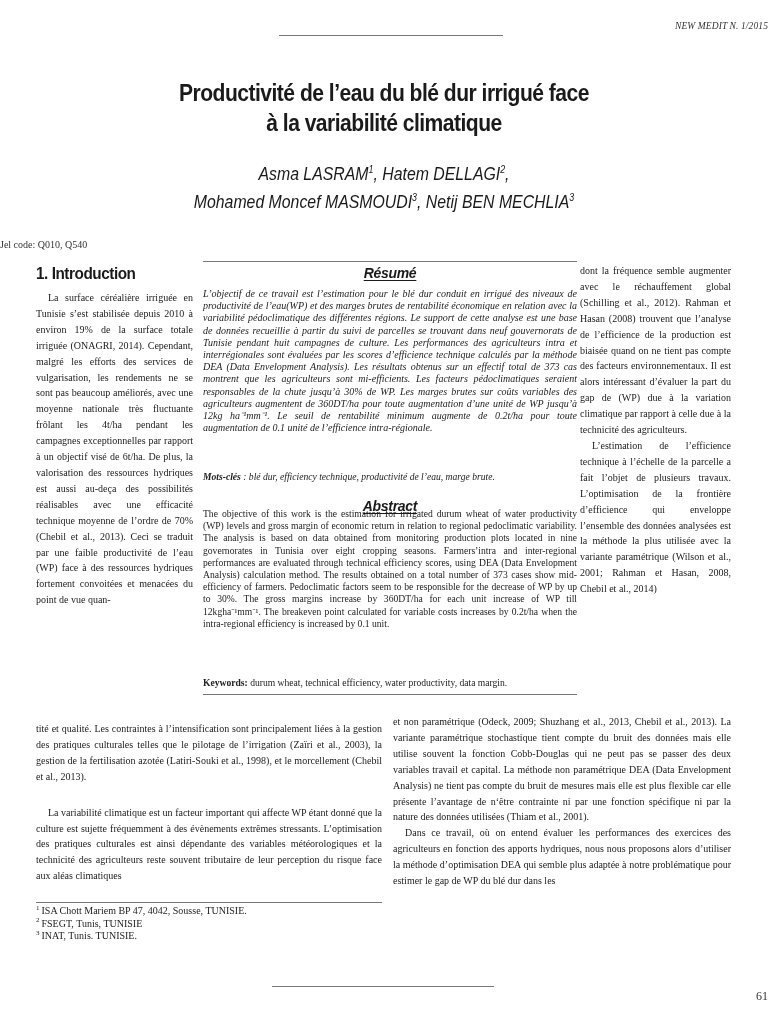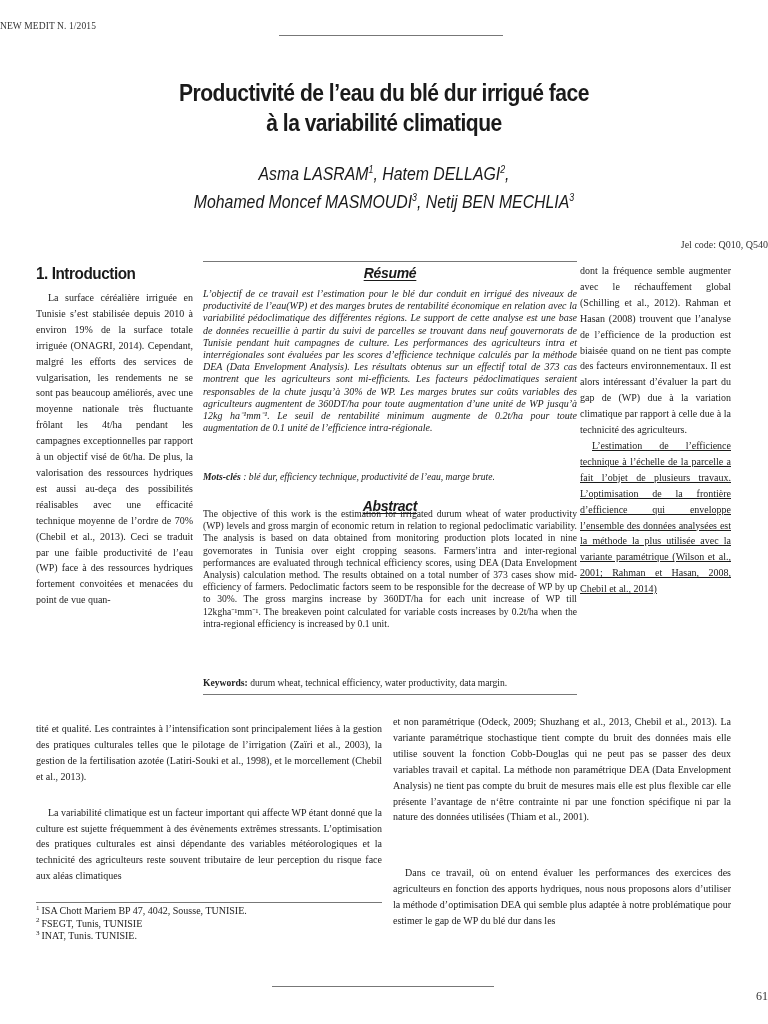--- a/index.html
+++ b/index.html
@@ -2,32 +2,32 @@
 <html><head>
 <meta charset="utf-8">
 <style>
   * { box-sizing: border-box; margin: 0; padding: 0; }
   html, body { width: 768px; height: 1024px; background: #ffffff; overflow: hidden; }
   body { position: relative; font-family: "Liberation Serif", serif; color: #1a1a1a; }
 
   .abs { position: absolute; }
 
   
-  .running-head { left: 0; width: 768px; top: 21px; text-align: left; font-size: 9.5px; letter-spacing: 0.1px; color: #333; font-family: "Liberation Serif", serif; }
+  .running-head { left: 0; width: 768px; top: 21px; text-align: right; font-size: 9.5px; letter-spacing: 0.1px; color: #333; font-family: "Liberation Serif", serif; font-style: italic; }
   .head-rule { left: 279px; width: 224px; top: 35px; height: 1px; border-top: 1.5px solid #777; }
 
   
   .title { left: 0; width: 768px; top: 78px; text-align: center; font-family: "Liberation Sans", sans-serif; font-weight: bold; font-size: 24.5px; line-height: 30px; color: #1a1a1a; letter-spacing: -0.6px; transform: scaleX(0.86); transform-origin: 384px 0; }
 
   
   .authors { left: 0; width: 768px; top: 160px; text-align: center; font-family: "Liberation Sans", sans-serif; font-style: italic; font-size: 18px; line-height: 28px; color: #1a1a1a; transform: scaleX(0.88); transform-origin: 384px 0; }
   .authors .big { font-size: 18px; }
   .authors sup { font-size: 10px; vertical-align: super; line-height: 0; }
 
-  .jel { left: 0; width: 768px; top: 239px; text-align: right; font-size: 10px; color: #333; }
+  .jel { left: 0; width: 768px; top: 239px; text-align: left; font-size: 10px; color: #333; }
 
   
   .abs-rule-top { left: 203px; width: 374px; top: 261px; border-top: 1.5px solid #777; }
   .abs-rule-bot { left: 203px; width: 374px; top: 694px; border-top: 1.5px solid #777; }
 
   .box-heading { left: 203px; width: 374px; text-align: center; font-family: "Liberation Sans", sans-serif; font-weight: bold; font-style: italic; font-size: 14px; text-decoration: underline; text-underline-offset: 2px; letter-spacing: -0.3px; color: #1a1a1a; }
   .h-resume { top: 265px; }
   .h-abstract { top: 498px; }
 
   .resume-text { left: 203px; width: 374px; top: 288px; font-style: italic; font-size: 10px; line-height: 12.2px; text-align: justify; color: #222; }
@@ -40,23 +40,23 @@
 
   
   .sec-heading { left: 36px; top: 264px; font-family: "Liberation Sans", sans-serif; font-weight: bold; font-size: 17px; letter-spacing: -0.5px; color: #1a1a1a; transform: scaleX(0.9); transform-origin: 0 0; }
 
   .body-text { font-size: 10px; line-height: 15.9px; text-align: justify; color: #1a1a1a; hyphens: none; }
   .left-col { left: 36px; width: 157px; top: 290px; text-indent: 12px; }
   .left-wide { left: 36px; width: 346px; top: 721px; }
   .left-wide p + p { text-indent: 12px; margin-top: 20px; }
 
   .right-col { left: 580px; width: 151px; top: 263px; }
-  .right-col .indent { text-indent: 12px; text-decoration: underline; }
+  .right-col .indent { text-indent: 12px; }
   .right-wide { left: 393px; width: 338px; top: 714px; }
-  .right-wide .indent { text-indent: 12px; margin-top: 40px; }
+  .right-wide .indent { text-indent: 12px; }
 
   .footnote-rule { left: 36px; width: 346px; top: 902px; border-top: 1.5px solid #777; }
   .footnotes { left: 36px; top: 905px; font-size: 10px; line-height: 12.5px; color: #222; }
   .footnotes sup { font-size: 7px; vertical-align: super; line-height: 0; margin-right: 2px; }
 
   .foot-rule { left: 272px; width: 222px; top: 986px; border-top: 1.5px solid #777; }
   .page-number { left: 0; width: 768px; top: 989px; text-align: right; font-size: 12px; color: #333; }
 </style>
 </head>
 <body>

